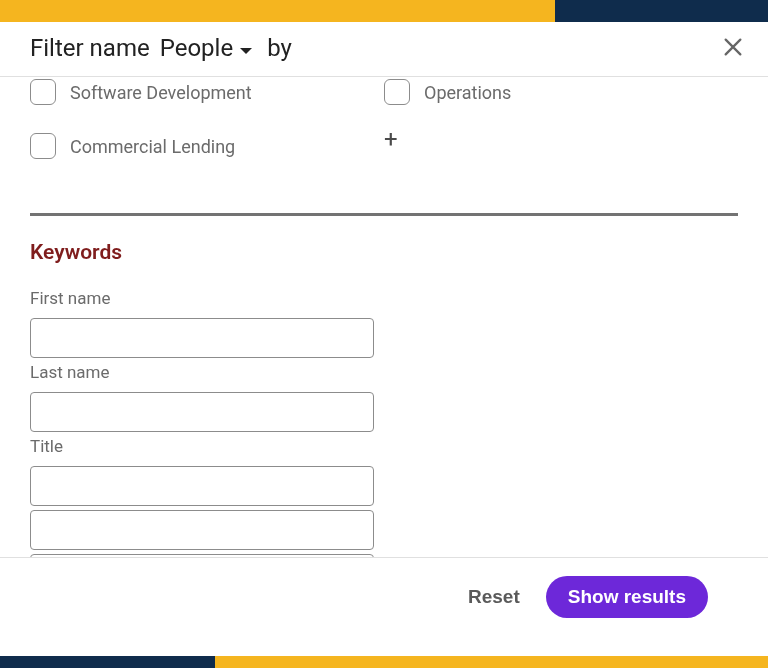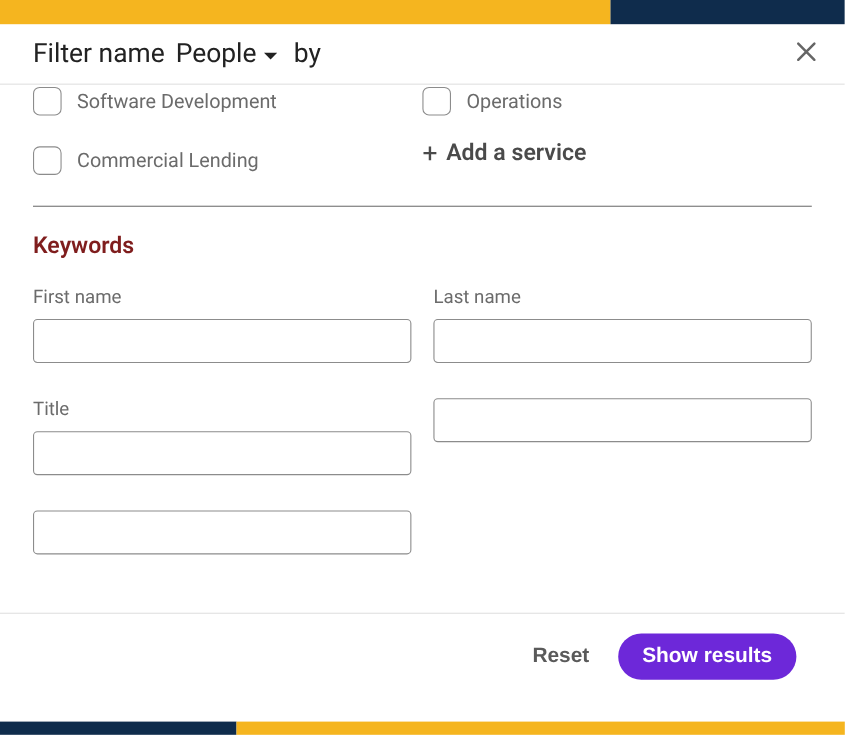--- a/index.html
+++ b/index.html
@@ -13,35 +13,35 @@
   .modal-header .dropdown-caret { margin-left: 6px; }
   .modal-header .by-text { font-size: 24px; color: #222; margin-left: 14px; }
   .close-btn { position: absolute; right: 24px; top: 14px; cursor: pointer; color: #666; }
   .close-btn svg { width: 22px; height: 22px; }
   .scroll-area { height: 480px; overflow-y: scroll; padding: 8px 30px 0 30px; }
   
   .scroll-area::-webkit-scrollbar { width: 17px; }
   .scroll-area::-webkit-scrollbar-track { background: #f7f7f7; }
   .scroll-area::-webkit-scrollbar-thumb { background: #c2c2c2; }
   .scroll-area::-webkit-scrollbar-button:single-button { background: #f7f7f7; height: 17px; width: 17px; display: block; }
-  .checkbox-grid { display: flex; flex-wrap: wrap; padding-bottom: 0; border-bottom: 1px solid #737373; }
+  .checkbox-grid { display: flex; flex-wrap: wrap; padding-bottom: 26px; border-bottom: 3px solid #737373; }
   .checkbox-col { width: 50%; }
   .checkbox-row { display: flex; align-items: center; margin-bottom: 28px; }
   .checkbox-row.cut { margin-top: -6px; }
   .chk { width: 26px; height: 26px; border: 1.5px solid #8c8c8c; border-radius: 6px; flex-shrink: 0; cursor: pointer; }
   .chk-label { font-size: 18px; color: #6b6b6b; margin-left: 14px; }
   .add-service { display: flex; align-items: center; font-size: 21px; font-weight: 600; color: #4a4a4a; cursor: pointer; margin-top: -6px; margin-bottom: 28px; }
   .add-service .plus { font-size: 24px; font-weight: 400; margin-right: 8px; line-height: 1; }
   .section-title { font-size: 21px; font-weight: 600; color: #7f1d1d; margin-top: 24px; margin-bottom: 24px; }
-  .field-grid { display: flex; flex-wrap: wrap; gap: 32px 20px; }
+  .field-grid { display: flex; flex-wrap: wrap; gap: 4px 20px; flex-direction: column; }
   .field { width: calc(50% - 10px); }
   .field.full-left { width: calc(50% - 10px); }
   .field label { display: block; font-size: 17px; color: #6b6b6b; margin-bottom: 10px; }
   .field input { width: 100%; height: 40px; border: 1.5px solid #8c8c8c; border-radius: 4px; padding: 0 10px; font-size: 16px; background: #fff; }
-  .footer { border-top: 1px solid #e0e0e0; height: 78px; display: flex; align-items: center; justify-content: flex-end; padding-right: 44px; gap: 26px; }
+  .footer { border-top: 1px solid #e0e0e0; height: 78px; display: flex; align-items: center; justify-content: flex-end; padding-right: 60px; gap: 26px; }
   .reset-btn { font-size: 19px; font-weight: 600; color: #5a5a5a; background: none; border: none; cursor: pointer; }
   .show-btn { font-size: 19px; font-weight: 600; color: #fff; background: #6d28d9; border: none; border-radius: 22px; padding: 10px 22px; cursor: pointer; }
   .bottom-bar { display: flex; height: 12px; width: 100%; position: absolute; bottom: 0; left: 0; }
   .bottom-bar-left { background: #0f2c4c; width: 215px; height: 12px; }
   .bottom-bar-right { background: #f5b51f; flex: 1; height: 12px; }
 </style>
 </head>
 <body>
 
 <div class="top-bar">
@@ -81,21 +81,20 @@
         <span class="chk-label">Commercial Lending</span>
       </div>
     </div>
     <div class="checkbox-col">
       <div class="checkbox-row cut">
         <div class="chk"></div>
         <span class="chk-label">Operations</span>
       </div>
       <div class="add-service">
         <span class="plus">+</span>
-        <span>Add a service</span>
       </div>
     </div>
   </div>
 
   <div>
     <div class="section-title">Keywords</div>
     <div class="field-grid">
       <div class="field">
         <label>First name</label>
         <input type="text" value="" style="">

